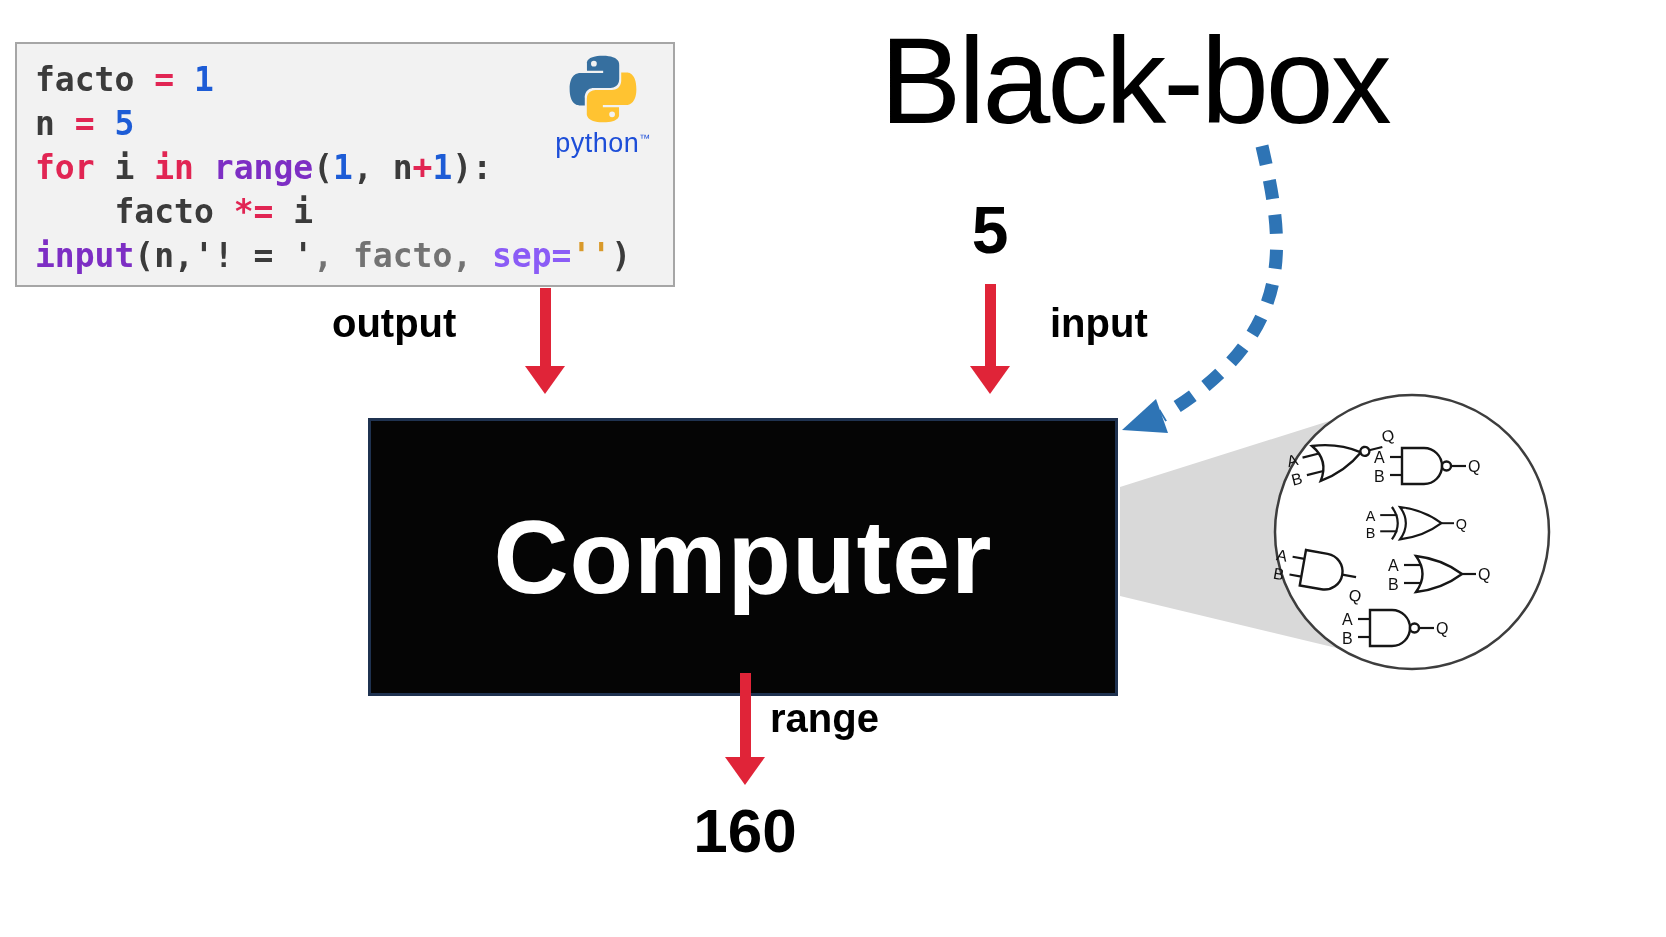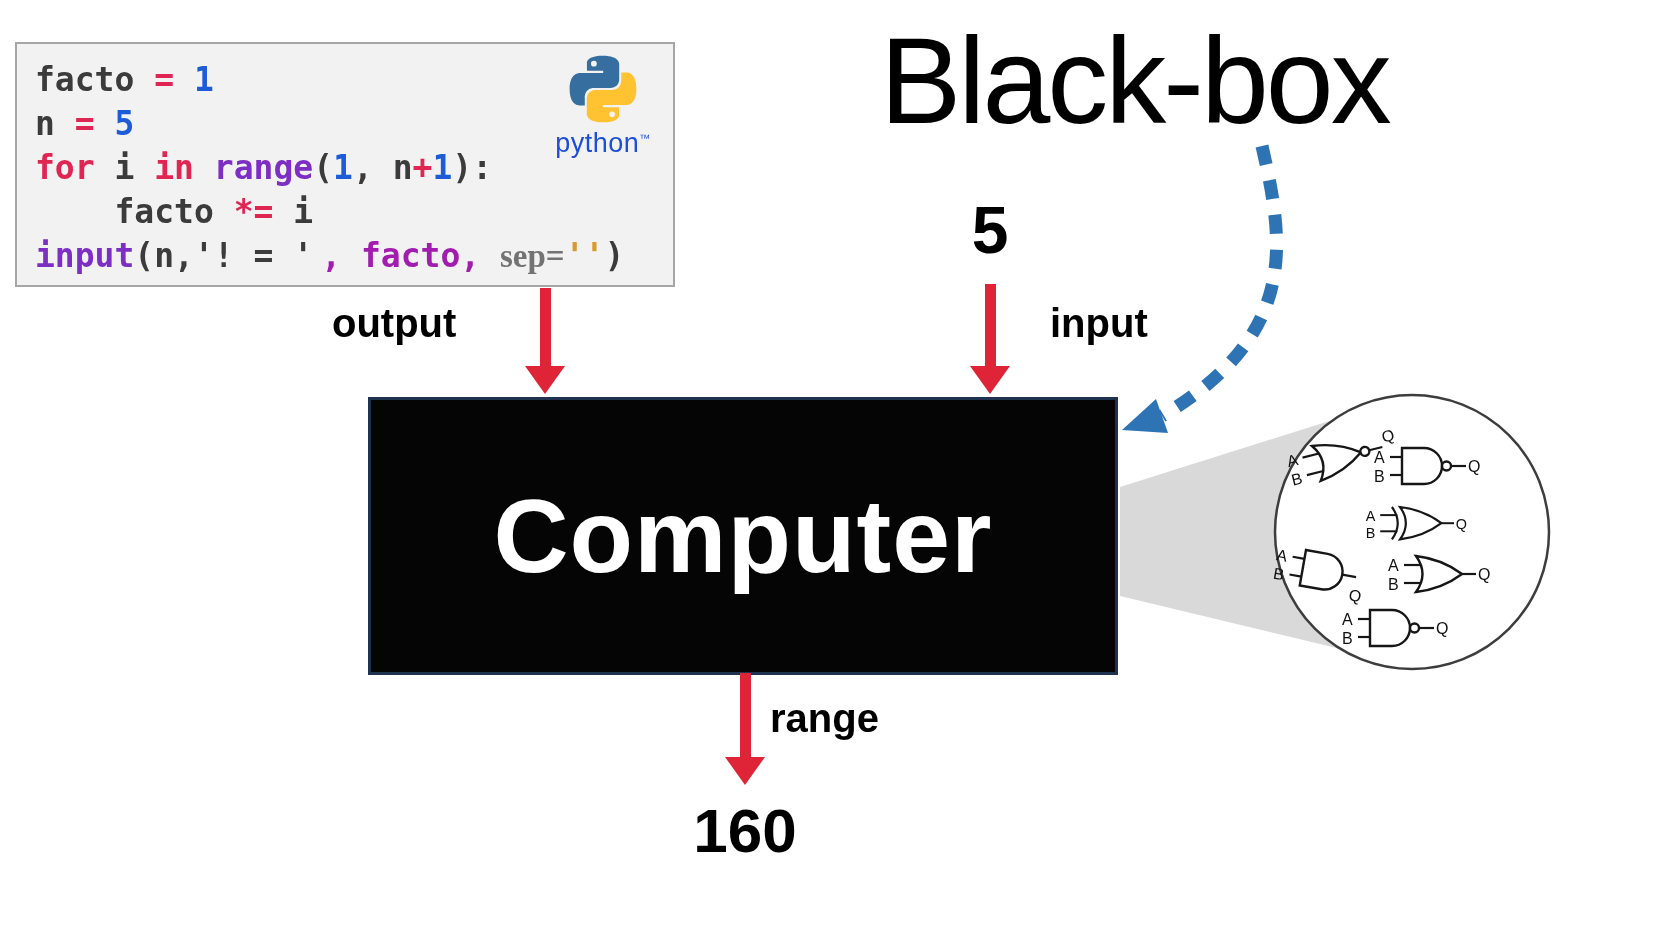--- a/index.html
+++ b/index.html
@@ -57,21 +57,21 @@
   .r-arrow .shaft { width:11px; flex:1 1 auto; background:var(--arrow-red,#e02438); }
   .r-arrow .head  { width:0; height:0;
     border-left:20px solid transparent; border-right:20px solid transparent;
     border-top:28px solid var(--arrow-red,#e02438); }
   #program-arrow { left:525px; top:288px; height:106px; }
   #input-arrow   { left:970px; top:284px; height:110px; }
   #output-arrow  { left:725px; top:673px; height:112px; }
 
   
   .computer-box {
-    position:absolute; left:368px; top:397px; width:750px; height:278px;
+    position:absolute; left:368px; top:418px; width:750px; height:278px;
     background:var(--computer-bg,#000);
     border:3px solid #1f3250;
     display:flex; align-items:center; justify-content:center;
   }
   .computer-label {
     color:var(--computer-text,#fff); font-weight:bold; font-size:104px; letter-spacing:1px;
   }
 
   
   .overlay { position:absolute; left:0; top:0; width:1666px; height:937px; pointer-events:none; }
@@ -86,21 +86,21 @@
 </style>
 </head>
 <body>
 
 <div class="code-panel">
   <div class="code-text">
       <div class="code-line"><span style="color: rgb(59, 59, 59);">facto </span><span style="color: rgb(225, 37, 83);">= </span><span style="color: rgb(29, 92, 214);">1</span></div>
       <div class="code-line"><span style="color: rgb(59, 59, 59);">n </span><span style="color: rgb(225, 37, 83);">= </span><span style="color: rgb(29, 92, 214);">5</span></div>
       <div class="code-line"><span style="color: rgb(225, 37, 83);">for</span><span style="color: rgb(59, 59, 59);"> i </span><span style="color: rgb(225, 37, 83);">in</span><span style="color: rgb(59, 59, 59);"> </span><span style="color: rgb(125, 46, 196);">range</span><span style="color: rgb(59, 59, 59);">(</span><span style="color: rgb(29, 92, 214);">1</span><span style="color: rgb(59, 59, 59);">, n</span><span style="color: rgb(225, 37, 83);">+</span><span style="color: rgb(29, 92, 214);">1</span><span style="color: rgb(59, 59, 59);">):</span></div>
       <div class="code-line"><span style="color: rgb(59, 59, 59);">    facto </span><span style="color: rgb(225, 37, 83);">*=</span><span style="color: rgb(59, 59, 59);"> i</span></div>
-      <div class="code-line"><span style="color: rgb(125, 46, 196);">input</span><span style="color: rgb(59, 59, 59);">(n,</span><span style="color: rgb(59, 59, 59);">'! = '</span><span style="color: #a21caf; margin-left: 8px;">, facto, </span><span style="color: #737373; font-family: Liberation Serif, serif;">sep=</span><span style="color: rgb(217, 154, 43);">''</span><span style="color: rgb(59, 59, 59);">)</span></div>
+      <div class="code-line"><span style="color: rgb(125, 46, 196);">input</span><span style="color: rgb(59, 59, 59);">(n,</span><span style="color: rgb(59, 59, 59);">'! = '</span><span style="color: #737373;">, facto, </span><span style="color: #8b5cf6;">sep=</span><span style="color: rgb(217, 154, 43);">''</span><span style="color: rgb(59, 59, 59);">)</span></div>
     </div>
   <div class="py-logo">
     <svg viewBox="0 0 100 100" aria-hidden="true">
       <path fill="#366f9f" d="M49.8 5c-22.9 0-21.5 9.9-21.5 9.9l.03 10.3h21.9v3.1H19.6s-14.7-1.7-14.7 21.5c0 23.2 12.8 22.4 12.8 22.4h7.7V61.4s-.4-12.8 12.6-12.8h21.7s12.2.2 12.2-11.8V17.1S73.7 5 49.8 5zM37.7 11.9a3.9 3.9 0 1 1 0 7.8 3.9 3.9 0 0 1 0-7.8z"></path>
       <path fill="#ffc331" d="M50.2 95c22.9 0 21.5-9.9 21.5-9.9l-.03-10.3H49.8v-3.1h30.6s14.7 1.7 14.7-21.5c0-23.2-12.8-22.4-12.8-22.4h-7.7v10.8s.4 12.8-12.6 12.8H40.3s-12.2-.2-12.2 11.8v19.8S26.3 95 50.2 95zM62.3 88.1a3.9 3.9 0 1 1 0-7.8 3.9 3.9 0 0 1 0 7.8z"></path>
     </svg>
     <div class="py-wordmark"><span>python</span><sup>™</sup></div>
   </div>
 </div>
 

